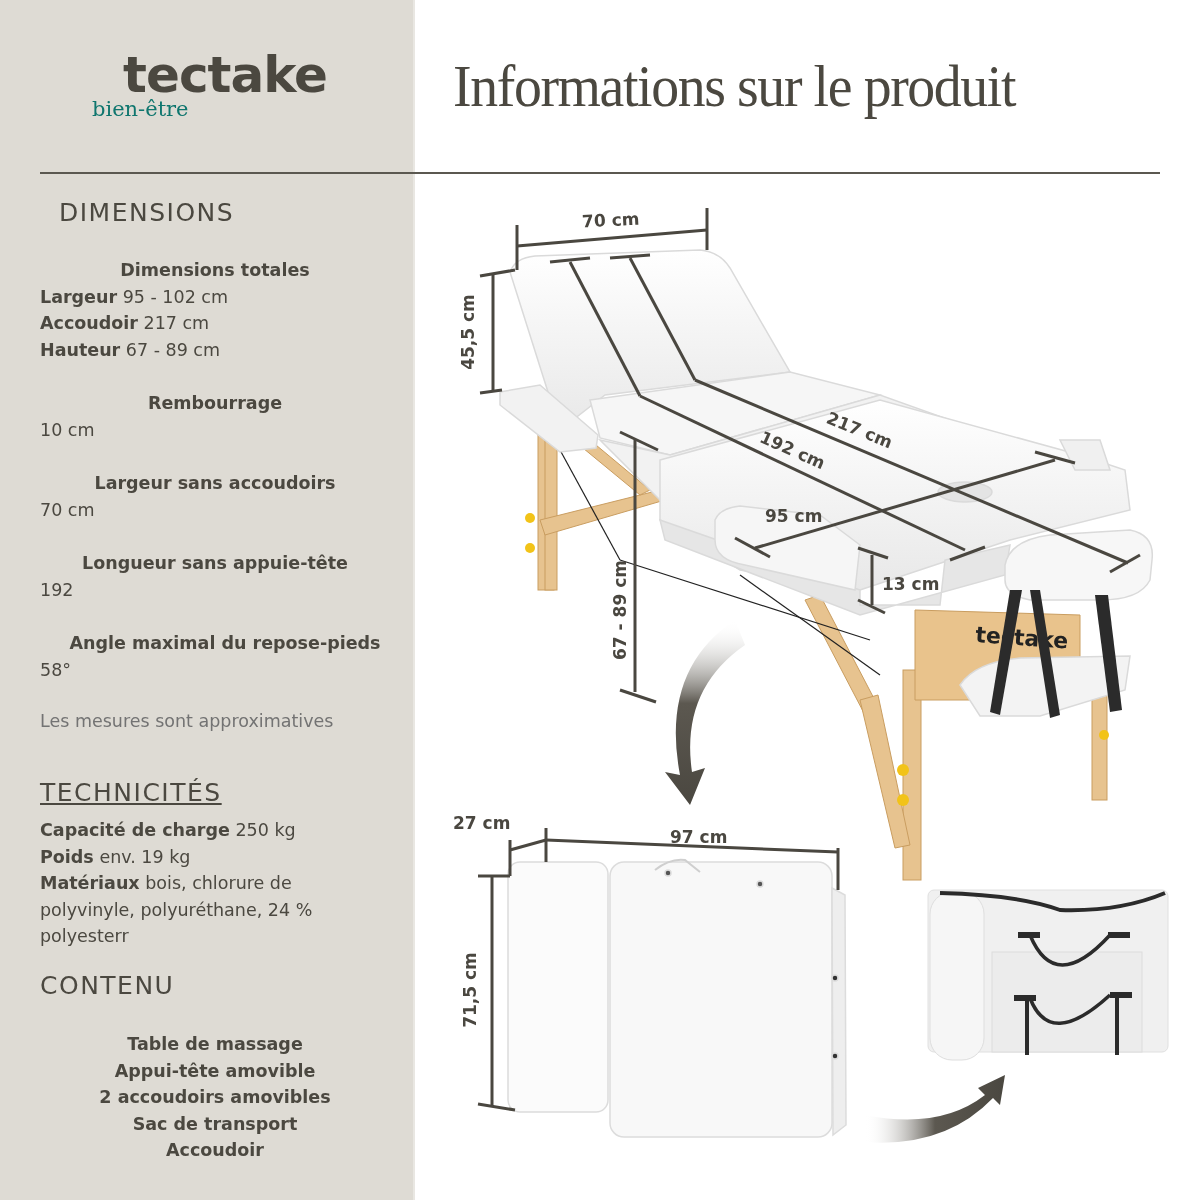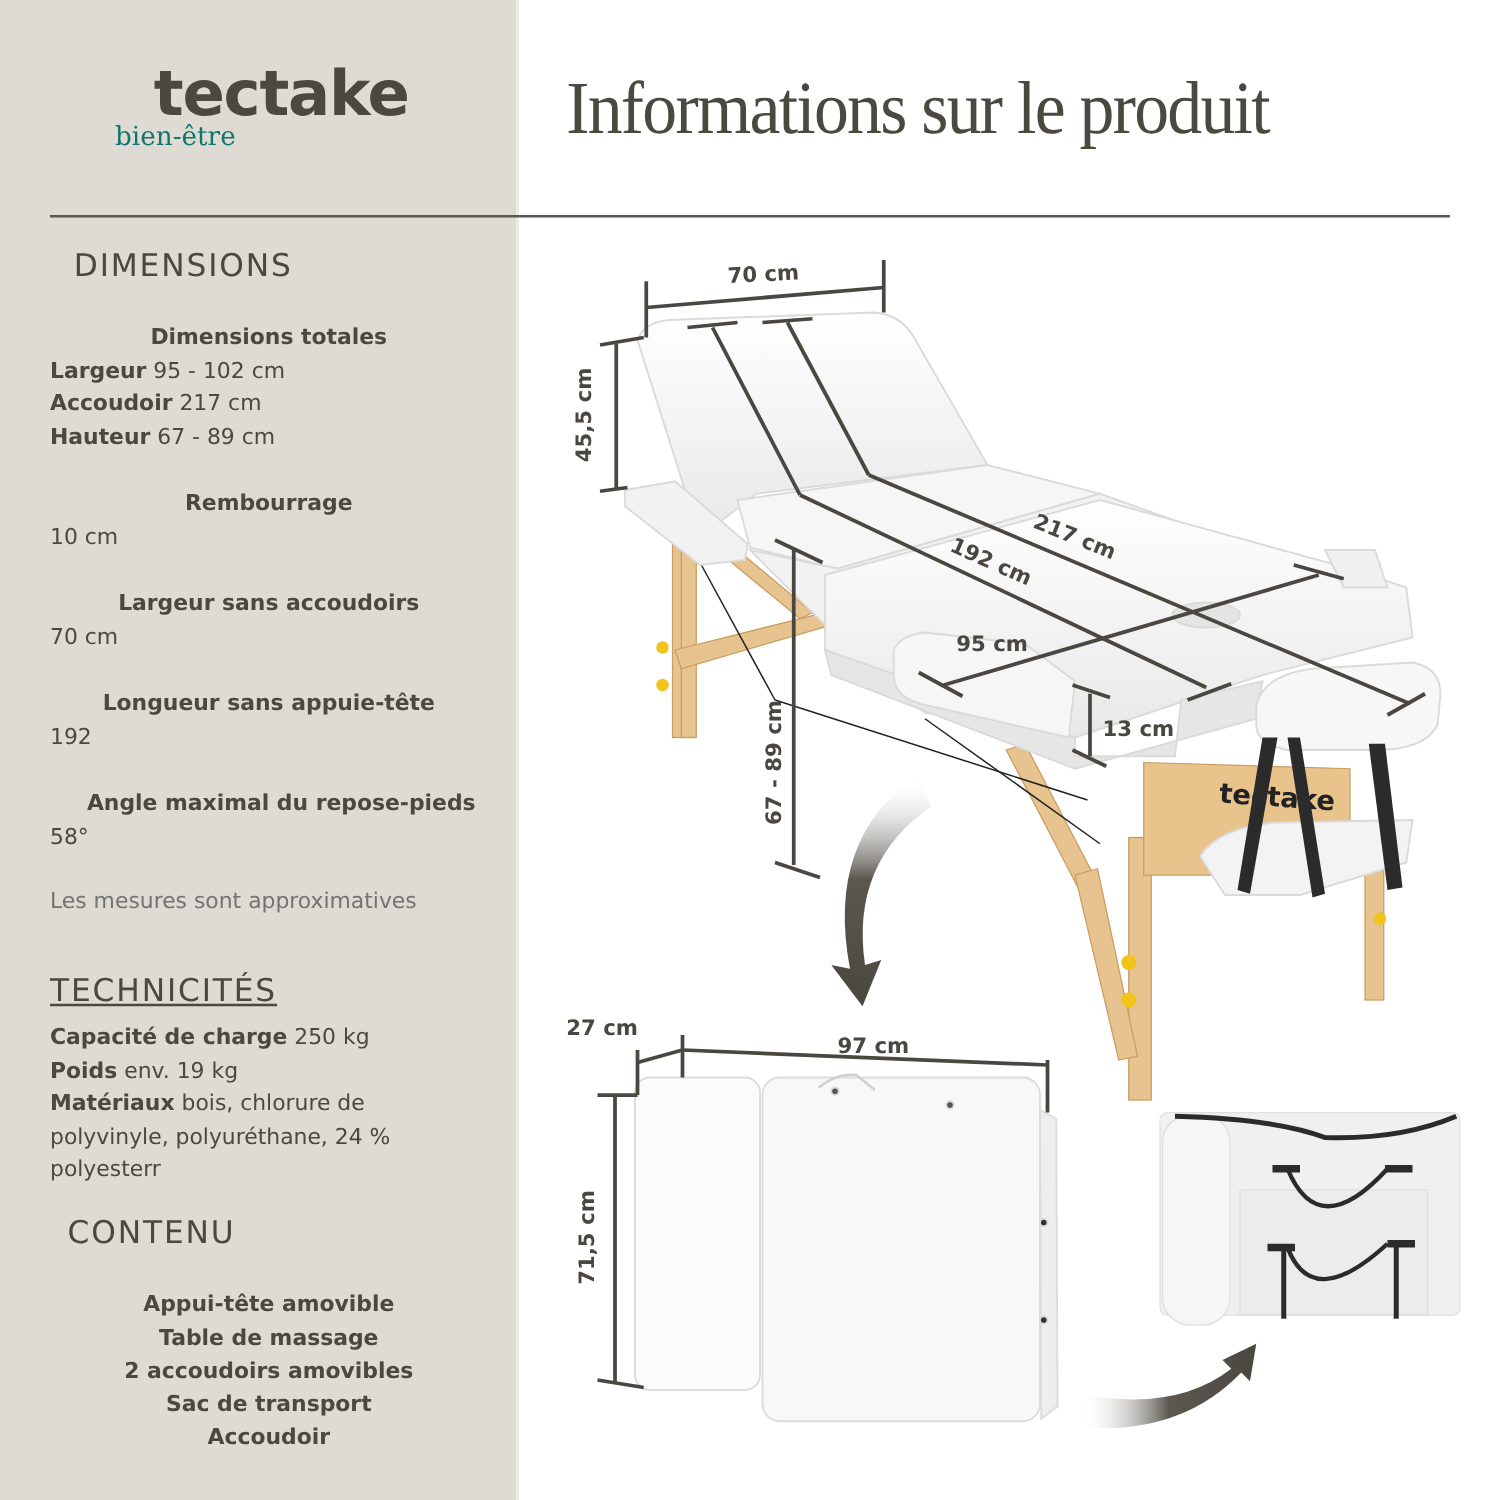--- a/index.html
+++ b/index.html
@@ -93,24 +93,24 @@
 
 <div class="section-heading" style="top:778px;text-decoration:underline;">TECHNICITÉS</div>
 <div class="spec-block" style="top:817px; width:360px;">
   <span class="spec-line"><span class="b">Capacité de charge</span> <span class="v">250 kg</span></span>
   <span class="spec-line"><span class="b">Poids</span> <span class="v">env. 19 kg</span></span>
   <span class="spec-line"><span class="b">Matériaux</span> <span class="v">bois, chlorure de</span></span>
   <span class="spec-line v">polyvinyle, polyuréthane, 24 %</span>
   <span class="spec-line v">polyesterr</span>
 </div>
 
-<div class="section-heading" style="top:971px;margin-left:14px;">CONTENU</div>
+<div class="section-heading" style="top:971px;">CONTENU</div>
 <div class="spec-block" style="top:1031px;">
+  <span class="spec-line b">Table de massage</span>
   <span class="spec-line b">Appui-tête amovible</span>
-  <span class="spec-line b">Table de massage</span>
   <span class="spec-line b">2 accoudoirs amovibles</span>
   <span class="spec-line b">Sac de transport</span>
   <span class="spec-line b">Accoudoir</span>
 </div>
 
 <svg class="product-art" style="left:0; top:0; width:1200px; height:1200px;" viewBox="0 0 1200 1200">
   <defs>
     <linearGradient id="arrowGrad" x1="0" y1="0" x2="0" y2="1">
       <stop offset="0" stop-color="#ffffff" stop-opacity="0"></stop>
       <stop offset="0.45" stop-color="#5c5850"></stop>

